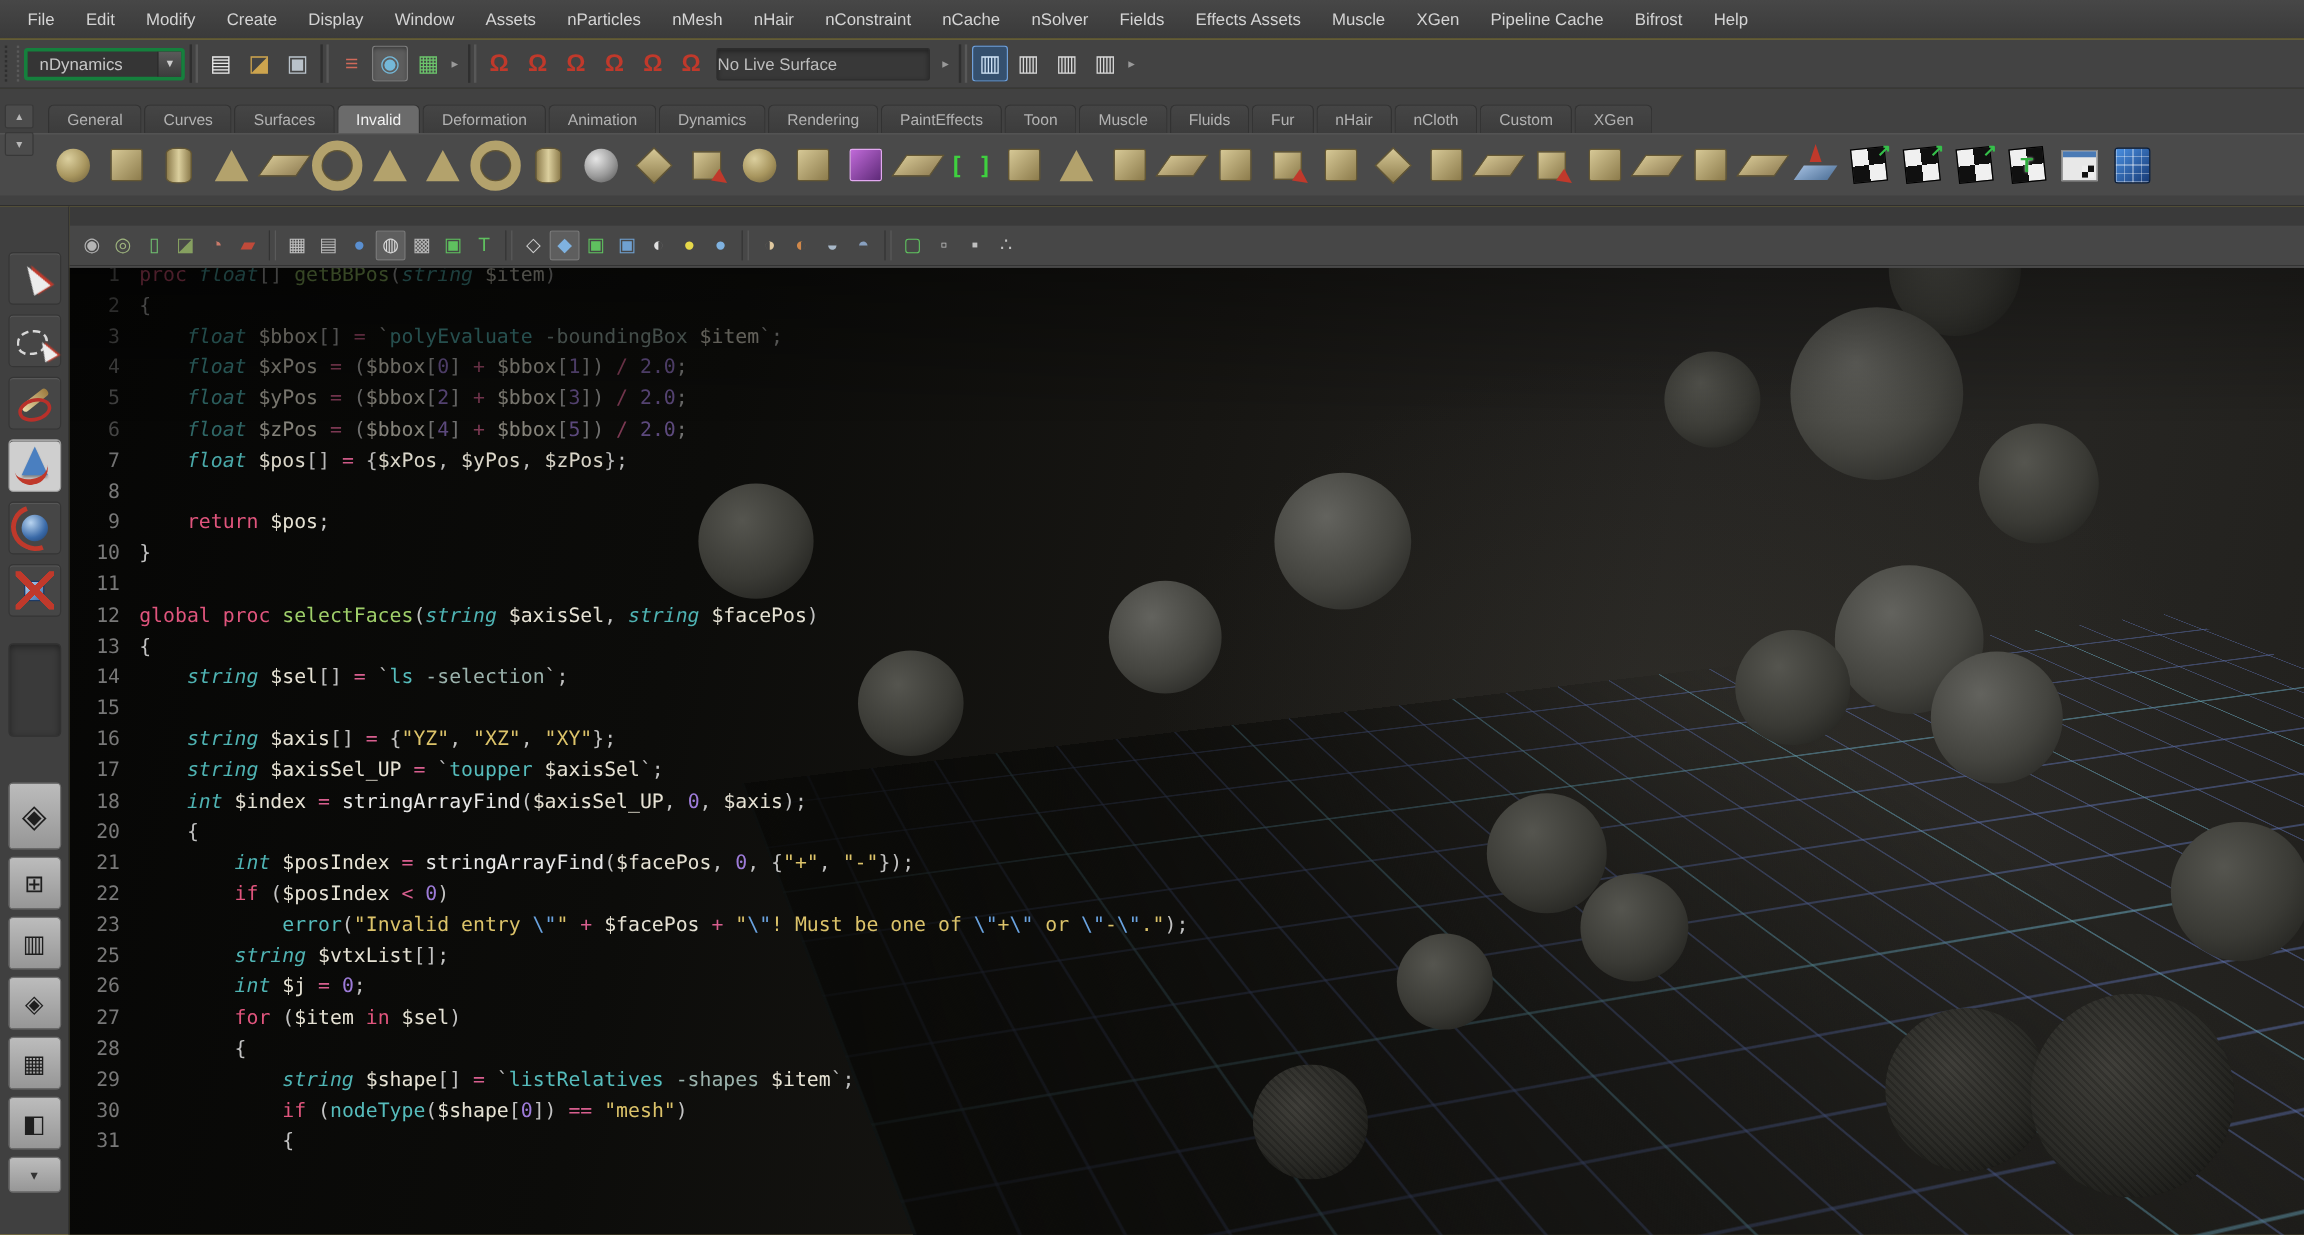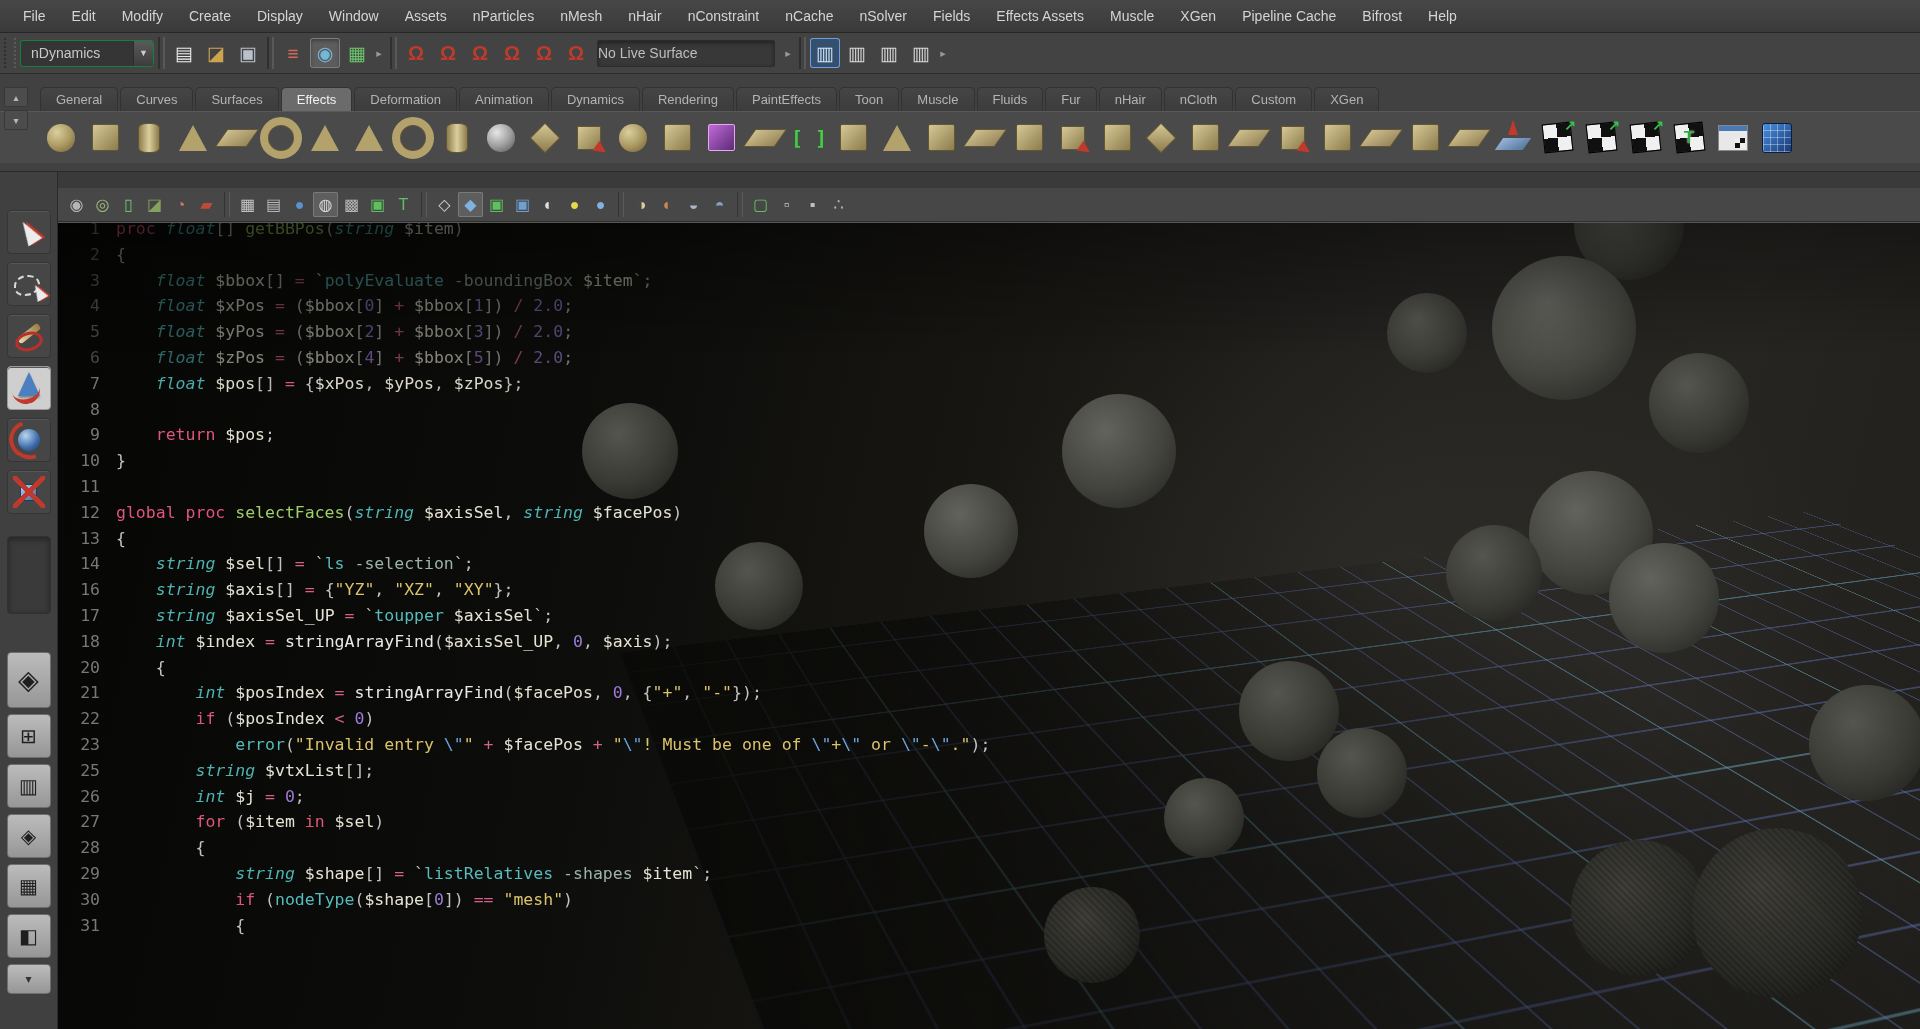--- a/index.html
+++ b/index.html
@@ -9,21 +9,21 @@
 
   
   .menubar{height:33px;flex:0 0 33px;display:flex;align-items:center;padding-left:10px;
     background:linear-gradient(#474747,#3a3a3a);border-bottom:1px solid #272727}
   .menu-item{padding:0 13px;font-size:14px;color:#d4d4d4;line-height:32px;white-space:nowrap;cursor:default}
 
   
   .statusbar{height:41px;flex:0 0 41px;display:flex;align-items:center;background:#434343;
     border-bottom:1px solid #2d2d2d;padding-left:4px}
   .grip{width:12px;height:30px;margin-right:4px;border-left:2px dotted #2e2e2e;border-right:2px dotted #5a5a5a}
-  .menuset{width:134px;height:27px;background:#353535;border:1px solid #15803d;border-radius:3px;
+  .menuset{width:134px;height:27px;background:#353535;border:3px solid #15803d;border-radius:3px;
     display:flex;align-items:center;overflow:hidden}
   .menuset-label{flex:1;padding-left:10px;font-size:14px;color:#c8c8c8}
   .menuset-arrow{width:20px;height:100%;background:linear-gradient(#5a5a5a,#3c3c3c);
     border-left:1px solid #2c2c2c;color:#ccc;font-size:9px;display:flex;align-items:center;justify-content:center}
   .menuset-arrow::before{content:"\25BC"}
   .vsep{width:7px;height:32px;margin:0 4px;border-left:2px solid #2f2f2f;border-right:2px solid #585858}
   .expand{width:14px;color:#999;font-size:11px;text-align:center}
   .expand::before{content:"\25B8"}
   .chip-group{display:flex;align-items:center;gap:2px}
   .chip{width:30px;height:30px;display:flex;align-items:center;justify-content:center;border-radius:3px}
@@ -258,21 +258,21 @@
 
   <div class="shelf" data-name="shelf">
     <div class="shelf-side" data-name="shelf-side">
         <div class="sbtn" data-name="shelf-tabs-toggle-icon">▴</div>
         <div class="sbtn" data-name="shelf-menu-icon">▾</div>
       </div>
     <div class="shelf-tabs" data-name="shelf-tabs">
         <div class="tab" data-name="tab-general">General</div>
         <div class="tab" data-name="tab-curves">Curves</div>
         <div class="tab" data-name="tab-surfaces">Surfaces</div>
-        <div class="tab active" data-name="tab-polygons">Effects</div>
+        <div class="tab active" data-name="tab-polygons">Invalid</div>
         <div class="tab" data-name="tab-deformation">Deformation</div>
         <div class="tab" data-name="tab-animation">Animation</div>
         <div class="tab" data-name="tab-dynamics">Dynamics</div>
         <div class="tab" data-name="tab-rendering">Rendering</div>
         <div class="tab" data-name="tab-painteffects">PaintEffects</div>
         <div class="tab" data-name="tab-toon">Toon</div>
         <div class="tab" data-name="tab-muscle">Muscle</div>
         <div class="tab" data-name="tab-fluids">Fluids</div>
         <div class="tab" data-name="tab-fur">Fur</div>
         <div class="tab" data-name="tab-nhair">nHair</div>
@@ -410,20 +410,21 @@
             <div class="code-line" data-name="code-line-5" style="opacity: 0.5;"><span class="ln" data-name="line-number">5</span><span class="code-body" data-name="code-text"><span class="tok-w">    </span><span class="tok-t">float</span><span class="tok-v"> $yPos</span><span class="tok-o"> =</span><span class="tok-p"> (</span><span class="tok-v">$bbox</span><span class="tok-p">[</span><span class="tok-n">2</span><span class="tok-p">]</span><span class="tok-o"> +</span><span class="tok-v"> $bbox</span><span class="tok-p">[</span><span class="tok-n">3</span><span class="tok-p">])</span><span class="tok-o"> /</span><span class="tok-n"> 2.0</span><span class="tok-p">;</span></span></div>
             <div class="code-line" data-name="code-line-6" style="opacity: 0.56;"><span class="ln" data-name="line-number">6</span><span class="code-body" data-name="code-text"><span class="tok-w">    </span><span class="tok-t">float</span><span class="tok-v"> $zPos</span><span class="tok-o"> =</span><span class="tok-p"> (</span><span class="tok-v">$bbox</span><span class="tok-p">[</span><span class="tok-n">4</span><span class="tok-p">]</span><span class="tok-o"> +</span><span class="tok-v"> $bbox</span><span class="tok-p">[</span><span class="tok-n">5</span><span class="tok-p">])</span><span class="tok-o"> /</span><span class="tok-n"> 2.0</span><span class="tok-p">;</span></span></div>
             <div class="code-line" data-name="code-line-7" style="opacity: 0.95;"><span class="ln" data-name="line-number">7</span><span class="code-body" data-name="code-text"><span class="tok-w">    </span><span class="tok-t">float</span><span class="tok-v"> $pos</span><span class="tok-p">[]</span><span class="tok-o"> =</span><span class="tok-p"> {</span><span class="tok-v">$xPos</span><span class="tok-p">,</span><span class="tok-v"> $yPos</span><span class="tok-p">,</span><span class="tok-v"> $zPos</span><span class="tok-p">};</span></span></div>
             <div class="code-line" data-name="code-line-8"><span class="ln" data-name="line-number">8</span><span class="code-body" data-name="code-text"></span></div>
             <div class="code-line" data-name="code-line-9"><span class="ln" data-name="line-number">9</span><span class="code-body" data-name="code-text"><span class="tok-w">    </span><span class="tok-k">return</span><span class="tok-v"> $pos</span><span class="tok-p">;</span></span></div>
             <div class="code-line" data-name="code-line-10"><span class="ln" data-name="line-number">10</span><span class="code-body" data-name="code-text"><span class="tok-p">}</span></span></div>
             <div class="code-line" data-name="code-line-11"><span class="ln" data-name="line-number">11</span><span class="code-body" data-name="code-text"></span></div>
             <div class="code-line" data-name="code-line-12"><span class="ln" data-name="line-number">12</span><span class="code-body" data-name="code-text"><span class="tok-k">global proc</span><span class="tok-f"> selectFaces</span><span class="tok-p">(</span><span class="tok-t">string</span><span class="tok-v"> $axisSel</span><span class="tok-p">,</span><span class="tok-t"> string</span><span class="tok-v"> $facePos</span><span class="tok-p">)</span></span></div>
             <div class="code-line" data-name="code-line-13"><span class="ln" data-name="line-number">13</span><span class="code-body" data-name="code-text"><span class="tok-p">{</span></span></div>
             <div class="code-line" data-name="code-line-14"><span class="ln" data-name="line-number">14</span><span class="code-body" data-name="code-text"><span class="tok-w">    </span><span class="tok-t">string</span><span class="tok-v"> $sel</span><span class="tok-p">[]</span><span class="tok-o"> =</span><span class="tok-p"> `</span><span class="tok-c">ls</span><span class="tok-g"> -selection</span><span class="tok-p">`;</span></span></div>
+            <div class="code-line" data-name="code-line-15"><span class="ln" data-name="line-number">15</span><span class="code-body" data-name="code-text"></span></div>
             <div class="code-line" data-name="code-line-16"><span class="ln" data-name="line-number">16</span><span class="code-body" data-name="code-text"><span class="tok-w">    </span><span class="tok-t">string</span><span class="tok-v"> $axis</span><span class="tok-p">[]</span><span class="tok-o"> =</span><span class="tok-p"> {</span><span class="tok-s">"YZ"</span><span class="tok-p">,</span><span class="tok-s"> "XZ"</span><span class="tok-p">,</span><span class="tok-s"> "XY"</span><span class="tok-p">};</span></span></div>
             <div class="code-line" data-name="code-line-17"><span class="ln" data-name="line-number">17</span><span class="code-body" data-name="code-text"><span class="tok-w">    </span><span class="tok-t">string</span><span class="tok-v"> $axisSel_UP</span><span class="tok-o"> =</span><span class="tok-p"> `</span><span class="tok-c">toupper</span><span class="tok-v"> $axisSel</span><span class="tok-p">`;</span></span></div>
             <div class="code-line" data-name="code-line-18"><span class="ln" data-name="line-number">18</span><span class="code-body" data-name="code-text"><span class="tok-w">    </span><span class="tok-t">int</span><span class="tok-v"> $index</span><span class="tok-o"> =</span><span class="tok-w"> stringArrayFind</span><span class="tok-p">(</span><span class="tok-v">$axisSel_UP</span><span class="tok-p">,</span><span class="tok-n"> 0</span><span class="tok-p">,</span><span class="tok-v"> $axis</span><span class="tok-p">);</span></span></div>
             <div class="code-line" data-name="code-line-20"><span class="ln" data-name="line-number">20</span><span class="code-body" data-name="code-text"><span class="tok-w">    </span><span class="tok-p">{</span></span></div>
             <div class="code-line" data-name="code-line-21"><span class="ln" data-name="line-number">21</span><span class="code-body" data-name="code-text"><span class="tok-w">        </span><span class="tok-t">int</span><span class="tok-v"> $posIndex</span><span class="tok-o"> =</span><span class="tok-w"> stringArrayFind</span><span class="tok-p">(</span><span class="tok-v">$facePos</span><span class="tok-p">,</span><span class="tok-n"> 0</span><span class="tok-p">,</span><span class="tok-p"> {</span><span class="tok-s">"+"</span><span class="tok-p">,</span><span class="tok-s"> "-"</span><span class="tok-p">});</span></span></div>
             <div class="code-line" data-name="code-line-22"><span class="ln" data-name="line-number">22</span><span class="code-body" data-name="code-text"><span class="tok-w">        </span><span class="tok-k">if</span><span class="tok-p"> (</span><span class="tok-v">$posIndex</span><span class="tok-o"> &lt;</span><span class="tok-n"> 0</span><span class="tok-p">)</span></span></div>
             <div class="code-line" data-name="code-line-23"><span class="ln" data-name="line-number">23</span><span class="code-body" data-name="code-text"><span class="tok-w">            </span><span class="tok-c">error</span><span class="tok-p">(</span><span class="tok-s">"Invalid entry </span><span class="tok-e">\"</span><span class="tok-s">"</span><span class="tok-o"> +</span><span class="tok-v"> $facePos</span><span class="tok-o"> +</span><span class="tok-s"> "</span><span class="tok-e">\"</span><span class="tok-s">! Must be one of </span><span class="tok-e">\"</span><span class="tok-s">+</span><span class="tok-e">\"</span><span class="tok-s"> or </span><span class="tok-e">\"</span><span class="tok-s">-</span><span class="tok-e">\"</span><span class="tok-s">."</span><span class="tok-p">);</span></span></div>
             <div class="code-line" data-name="code-line-25"><span class="ln" data-name="line-number">25</span><span class="code-body" data-name="code-text"><span class="tok-w">        </span><span class="tok-t">string</span><span class="tok-v"> $vtxList</span><span class="tok-p">[];</span></span></div>
             <div class="code-line" data-name="code-line-26"><span class="ln" data-name="line-number">26</span><span class="code-body" data-name="code-text"><span class="tok-w">        </span><span class="tok-t">int</span><span class="tok-v"> $j</span><span class="tok-o"> =</span><span class="tok-n"> 0</span><span class="tok-p">;</span></span></div>
             <div class="code-line" data-name="code-line-27"><span class="ln" data-name="line-number">27</span><span class="code-body" data-name="code-text"><span class="tok-w">        </span><span class="tok-k">for</span><span class="tok-p"> (</span><span class="tok-v">$item</span><span class="tok-k"> in</span><span class="tok-v"> $sel</span><span class="tok-p">)</span></span></div>

